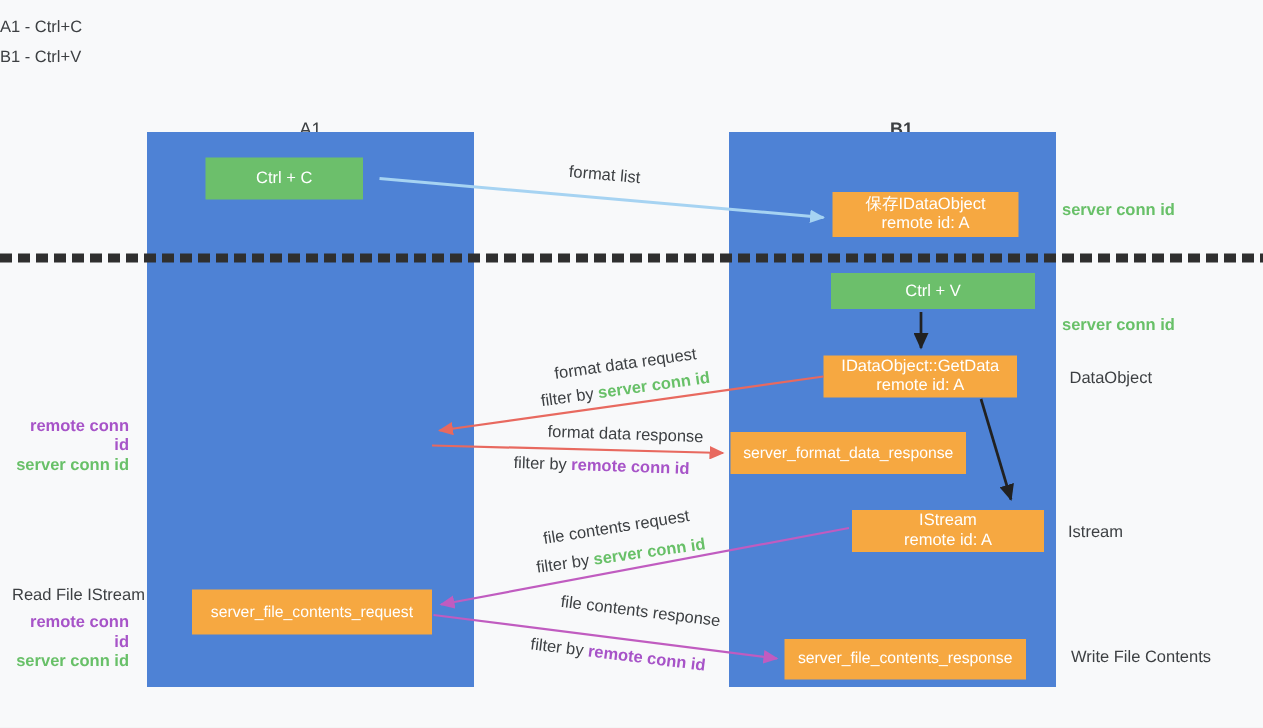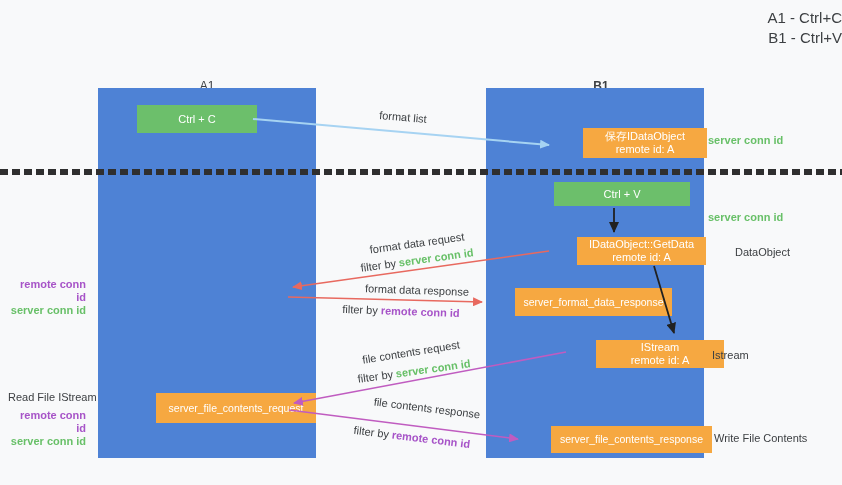--- a/index.html
+++ b/index.html
@@ -5,35 +5,35 @@
   html,body{margin:0;padding:0;}
   body{background:#e9e9e9;}
   #canvas{
     position:relative;width:842px;height:485px;overflow:hidden;
     background:var(--bg,#f8f9fa);
     font-family:"Liberation Sans","DejaVu Sans",sans-serif;
     color:var(--ink,#3d4043);
   }
   .abs{position:absolute;}
   .title{
-    left:0;right:0;top:8px;text-align:right;
-    font-size:15px;line-height:20px;color:var(--ink);padding-left:20px;
+    left:0;right:0;top:8px;text-align:left;
+    font-size:11px;line-height:20px;color:var(--ink);
   }
   .col-header{
     top:55px;text-align:center;font-size:12px;line-height:14px;color:var(--ink);margin-top:24px;
   }
   .column{
     top:88px;width:218px;height:370px;background:var(--blue);z-index:1;
   }
   .node{
     z-index:2;display:flex;flex-direction:column;align-items:center;justify-content:center;
     color:#fff;font-size:11px;line-height:13px;text-align:center;
   }
   .node.green{background:var(--green);}
-  .node.orange{background:var(--orange);margin-left:28px;}
+  .node.orange{background:var(--orange);}
   .node .ln{white-space:nowrap;}
   .snake{font-size:10.5px;letter-spacing:0;}
   .divider{
     left:0;top:169px;width:842px;height:6px;z-index:2;
     background:repeating-linear-gradient(90deg,var(--dash) 0 8px,transparent 8px 12px);
   }
   svg.overlay{left:0;top:0;z-index:3;pointer-events:none;}
   .alabel{
     z-index:4;white-space:nowrap;font-size:11px;color:var(--ink);
     transform:translate(-50%,-50%) rotate(var(--rot,0deg));
@@ -64,21 +64,21 @@
   <div class="abs col-header" style="left:492px;width:218px;font-weight:bold;">
     <div>B1</div>
     <div>connection</div>
   </div>
 
   <div class="abs column" style="left:98px;"></div>
   <div class="abs column" style="left:486px;"></div>
 
   <div class="abs divider"></div>
 
-  <div class="abs node green" style="left:137px;top:105px;width:120px;height:28px;">
+  <div class="abs node green" style="left:137px;top:105px;width:105px;height:28px;">
     <div class="ln">Ctrl + C</div>
   </div>
 
   <div class="abs node orange" style="left:555px;top:128px;width:124px;height:30px;">
     <div class="ln">保存IDataObject</div>
     <div class="ln">remote id: A</div>
   </div>
 
   <div class="abs node green" style="left:554px;top:182px;width:136px;height:24px;">
     <div class="ln">Ctrl + V</div>
@@ -148,21 +148,21 @@
     <span>filter by</span><span class="kw green-t">server conn id</span>
   </div>
 
   <div class="abs alabel" style="left:427px;top:408px;--rot:7deg">file contents response</div>
   <div class="abs alabel" style="left:412px;top:437px;--rot:7deg">
     <span>filter by</span><span class="kw purple-t">remote conn id</span>
   </div>
 
   <div class="abs side-note bold-green" style="left:708px;top:134px;">server conn id</div>
   <div class="abs side-note bold-green" style="left:708px;top:211px;">server conn id</div>
-  <div class="abs side-note" style="left:713px;top:246px;margin-left:22px;">DataObject</div>
+  <div class="abs side-note" style="left:713px;top:246px;">DataObject</div>
   <div class="abs side-note" style="left:712px;top:349px;">Istream</div>
   <div class="abs side-note" style="left:714px;top:432px;">Write File Contents</div>
 
   <div class="abs conn-pair" style="left:10px;top:278px;">
     <div class="remote">remote conn id</div>
     <div class="server">server conn id</div>
   </div>
   <div class="abs side-note" style="left:8px;top:391px;">Read File IStream</div>
   <div class="abs conn-pair" style="left:10px;top:409px;">
     <div class="remote">remote conn id</div>

